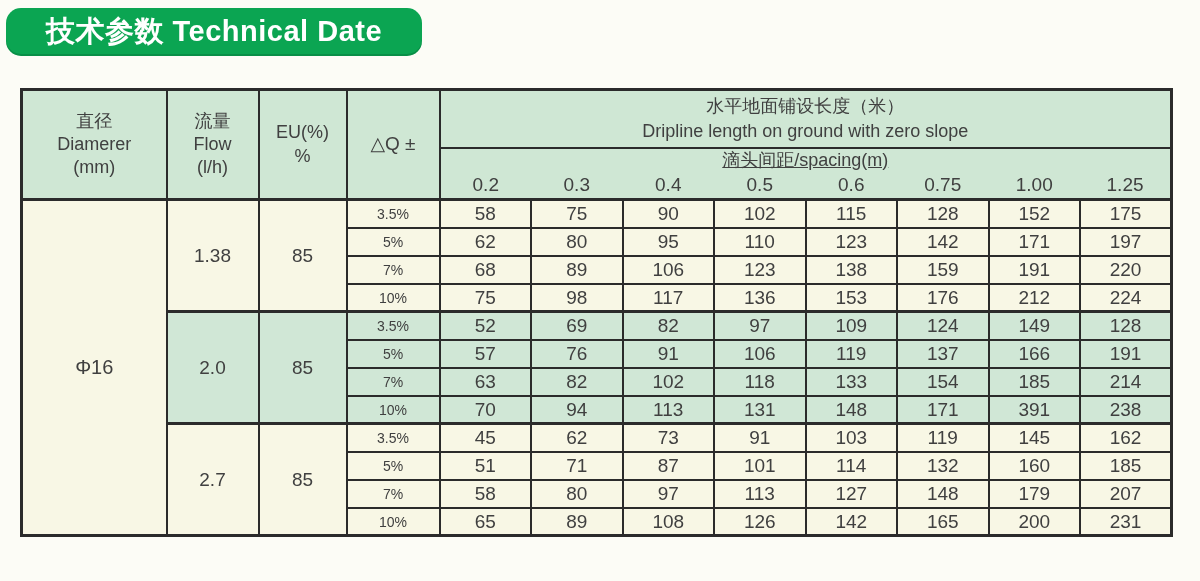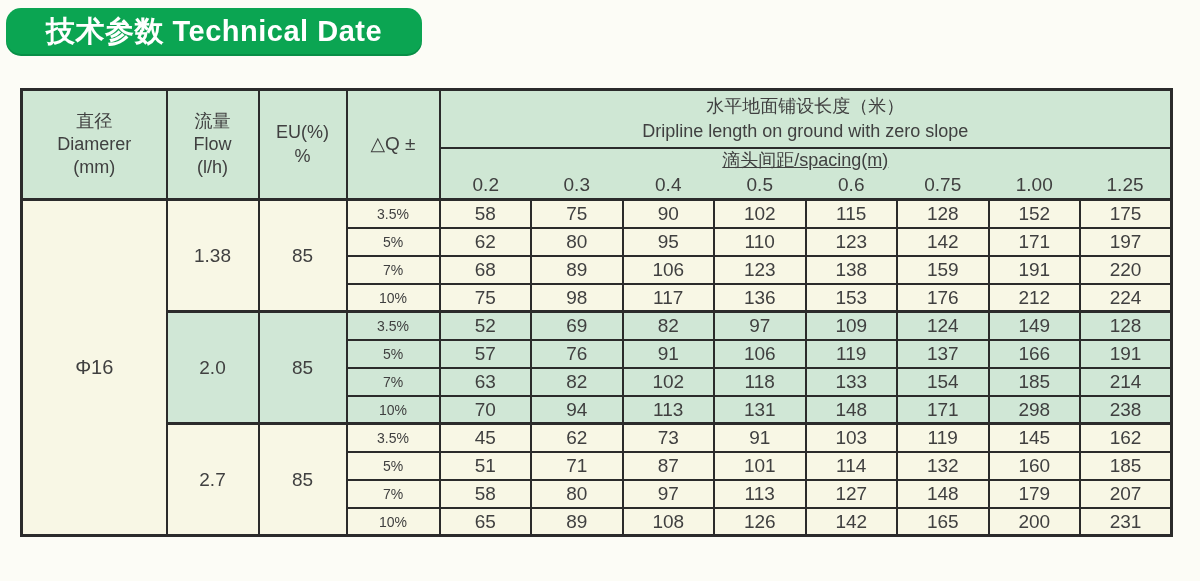--- a/index.html
+++ b/index.html
@@ -209,21 +209,21 @@
         <td>214</td>
       </tr>
       <tr class="grp-green">
         <td class="dq">10%</td>
         <td>70</td>
         <td>94</td>
         <td>113</td>
         <td>131</td>
         <td>148</td>
         <td>171</td>
-        <td>298</td>
+        <td>391</td>
         <td>238</td>
       </tr>
 
       <tr class="gs">
         <td rowspan="4">2.7</td>
         <td rowspan="4">85</td>
         <td class="dq">3.5%</td>
         <td>45</td>
         <td>62</td>
         <td>73</td>

